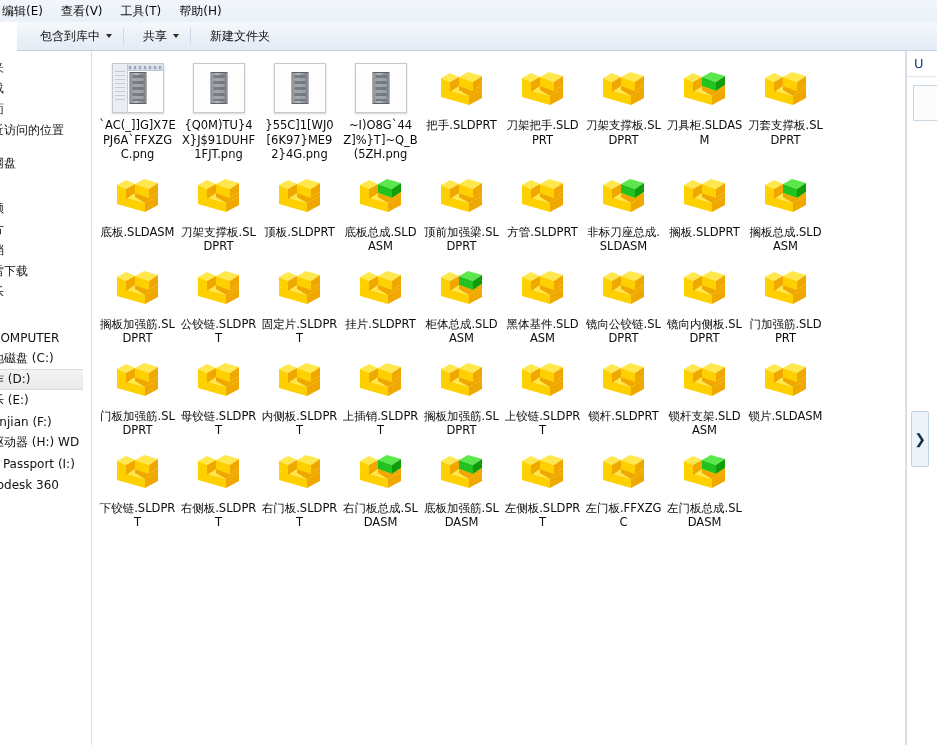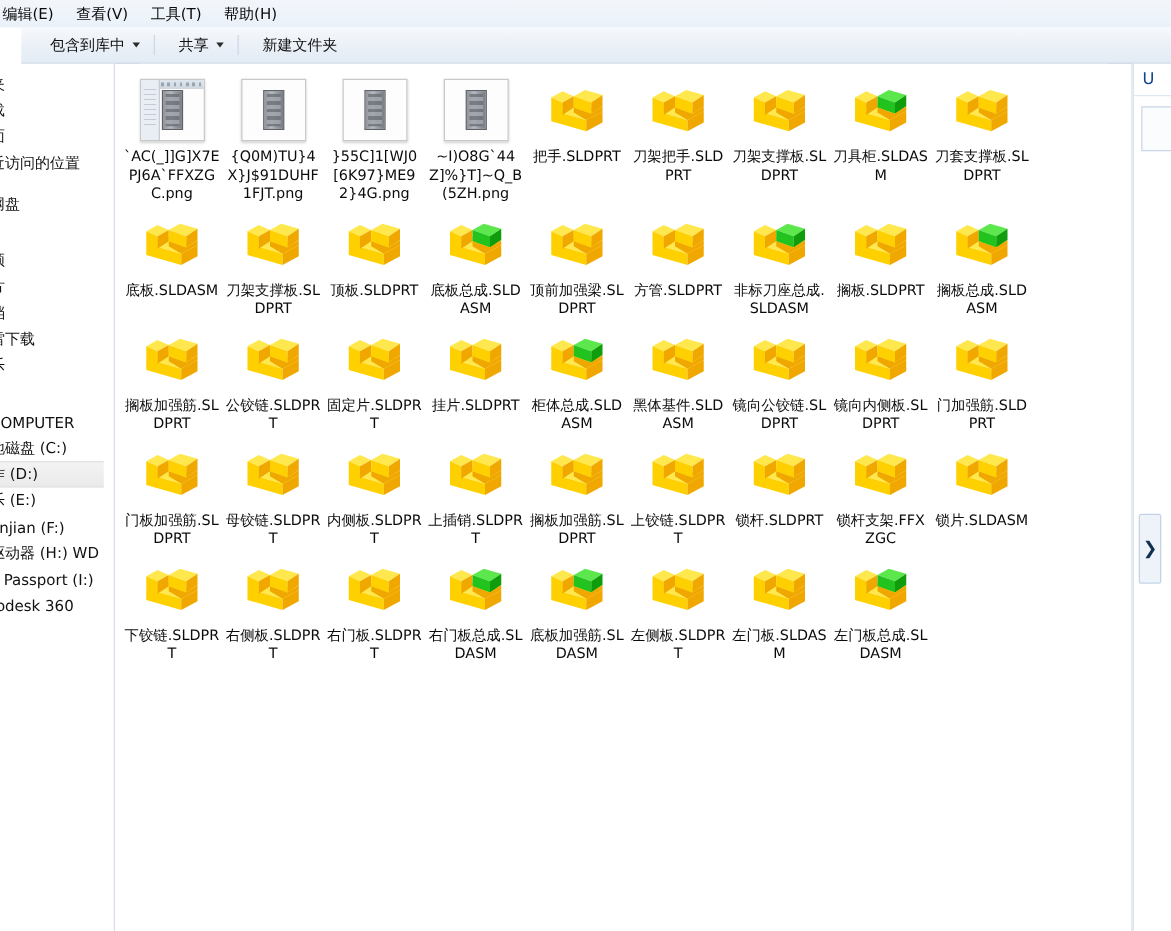--- a/index.html
+++ b/index.html
@@ -953,21 +953,21 @@
                 <polygon points="4,12 13,7 22,11 13,16" fill="#ffe84d"></polygon>
                 <polygon points="4,12 4,22 13,26 13,16" fill="#ffd000"></polygon>
                 <polygon points="13,16 22,11 22,20 13,26" fill="#f0a800"></polygon>
                 <polygon points="22,11 31,6 45,10 36,16" fill="#ffe84d"></polygon>
                 <polygon points="22,11 22,20 36,25 36,16" fill="#ffd000"></polygon>
                 <polygon points="36,16 45,10 45,19 36,25" fill="#f0a800"></polygon>
                 <polygon points="22,20 36,25 45,19 45,23 32,30 22,24" fill="#f0a800"></polygon>
               </svg>
             </div>
           </div>
-          <div class="tile-label">锁杆支架.FFXZGC</div>
+          <div class="tile-label">锁杆支架.SLDASM</div>
         </div>
         <div class="tile">
           <div class="tile-icon">
             <div class="sw">
               <svg width="50" height="44" viewBox="0 0 50 44">
                 <polygon points="4,22 17,15 45,23 32,30" fill="#ffe84d"></polygon>
                 <polygon points="4,22 4,31 32,39 32,30" fill="#ffd000"></polygon>
                 <polygon points="32,30 45,23 45,32 32,39" fill="#f0a800"></polygon>
                 <polygon points="4,12 13,7 22,11 13,16" fill="#ffe84d"></polygon>
                 <polygon points="4,12 4,22 13,26 13,16" fill="#ffd000"></polygon>
@@ -1105,21 +1105,21 @@
                 <polygon points="4,12 13,7 22,11 13,16" fill="#ffe84d"></polygon>
                 <polygon points="4,12 4,22 13,26 13,16" fill="#ffd000"></polygon>
                 <polygon points="13,16 22,11 22,20 13,26" fill="#f0a800"></polygon>
                 <polygon points="22,11 31,6 45,10 36,16" fill="#ffe84d"></polygon>
                 <polygon points="22,11 22,20 36,25 36,16" fill="#ffd000"></polygon>
                 <polygon points="36,16 45,10 45,19 36,25" fill="#f0a800"></polygon>
                 <polygon points="22,20 36,25 45,19 45,23 32,30 22,24" fill="#f0a800"></polygon>
               </svg>
             </div>
           </div>
-          <div class="tile-label">左门板.SLDASM</div>
+          <div class="tile-label">左门板.FFXZGC</div>
         </div>
         <div class="tile">
           <div class="tile-icon">
             <div class="sw">
               <svg width="50" height="44" viewBox="0 0 50 44">
                 <polygon points="4,22 17,15 45,23 32,30" fill="#ffe84d"></polygon>
                 <polygon points="4,22 4,31 32,39 32,30" fill="#ffd000"></polygon>
                 <polygon points="32,30 45,23 45,32 32,39" fill="#f0a800"></polygon>
                 <polygon points="4,12 13,7 22,11 13,16" fill="#ffe84d"></polygon>
                 <polygon points="4,12 4,22 13,26 13,16" fill="#ffd000"></polygon>

